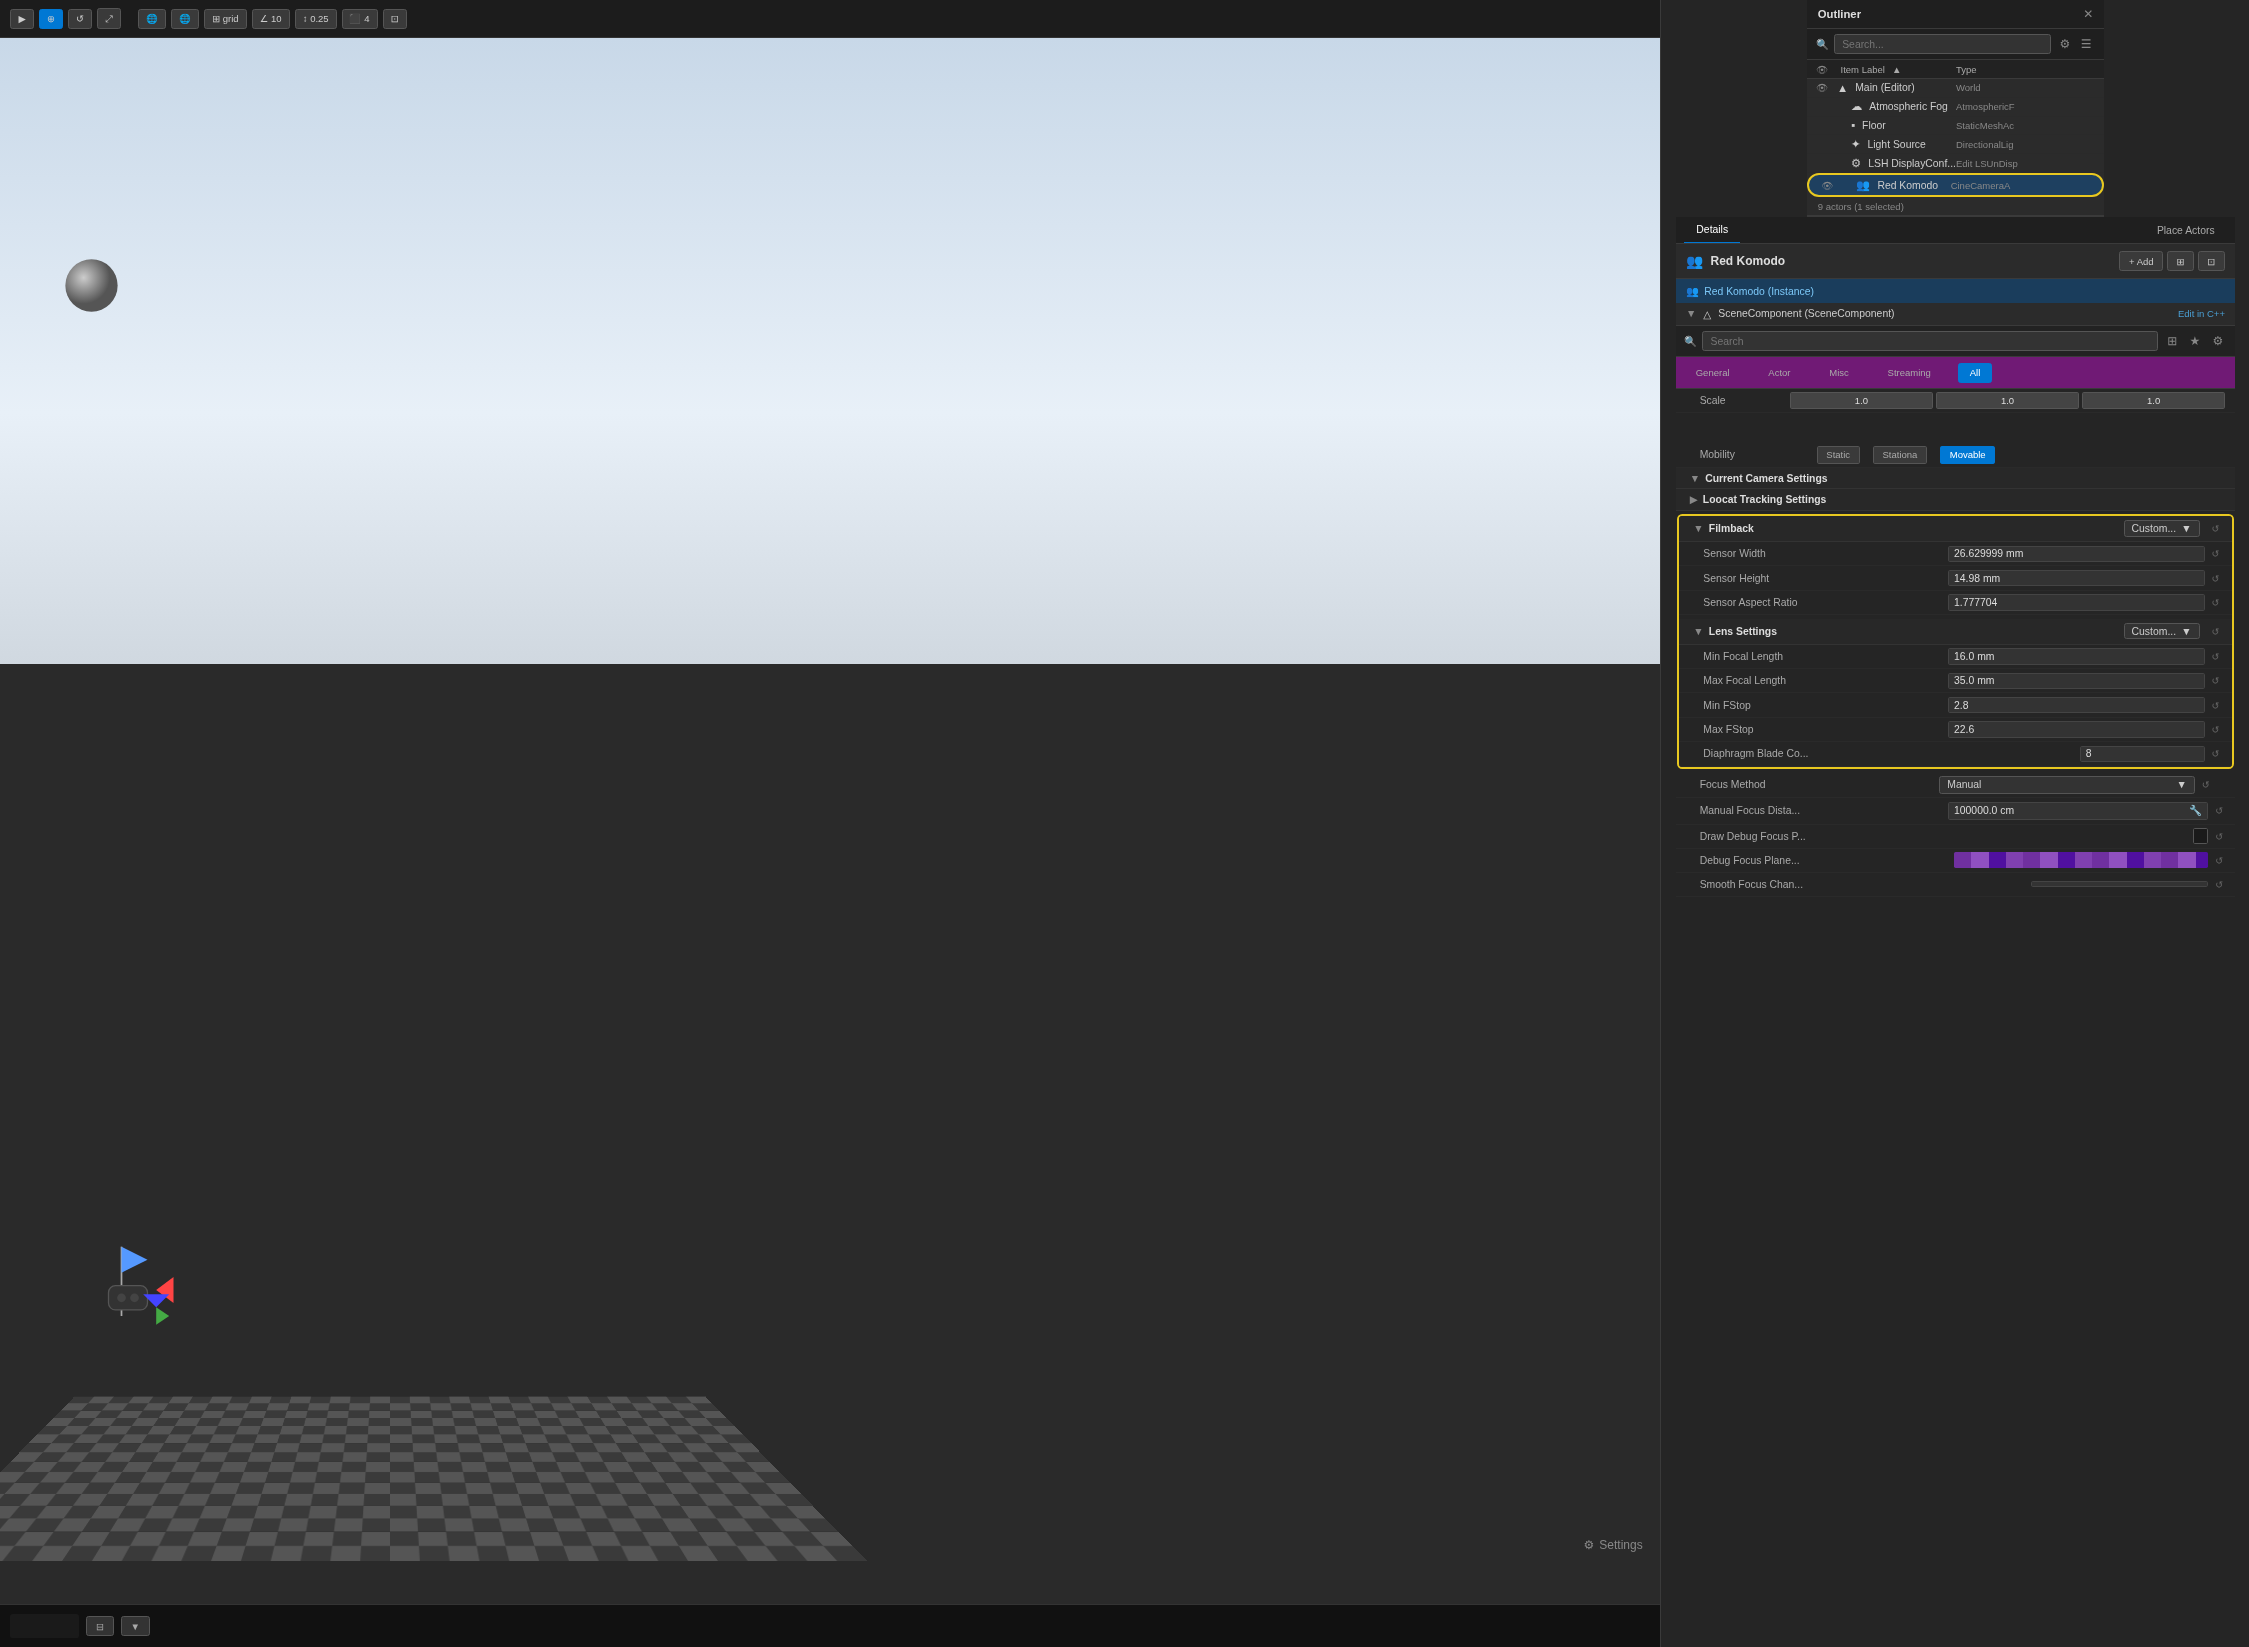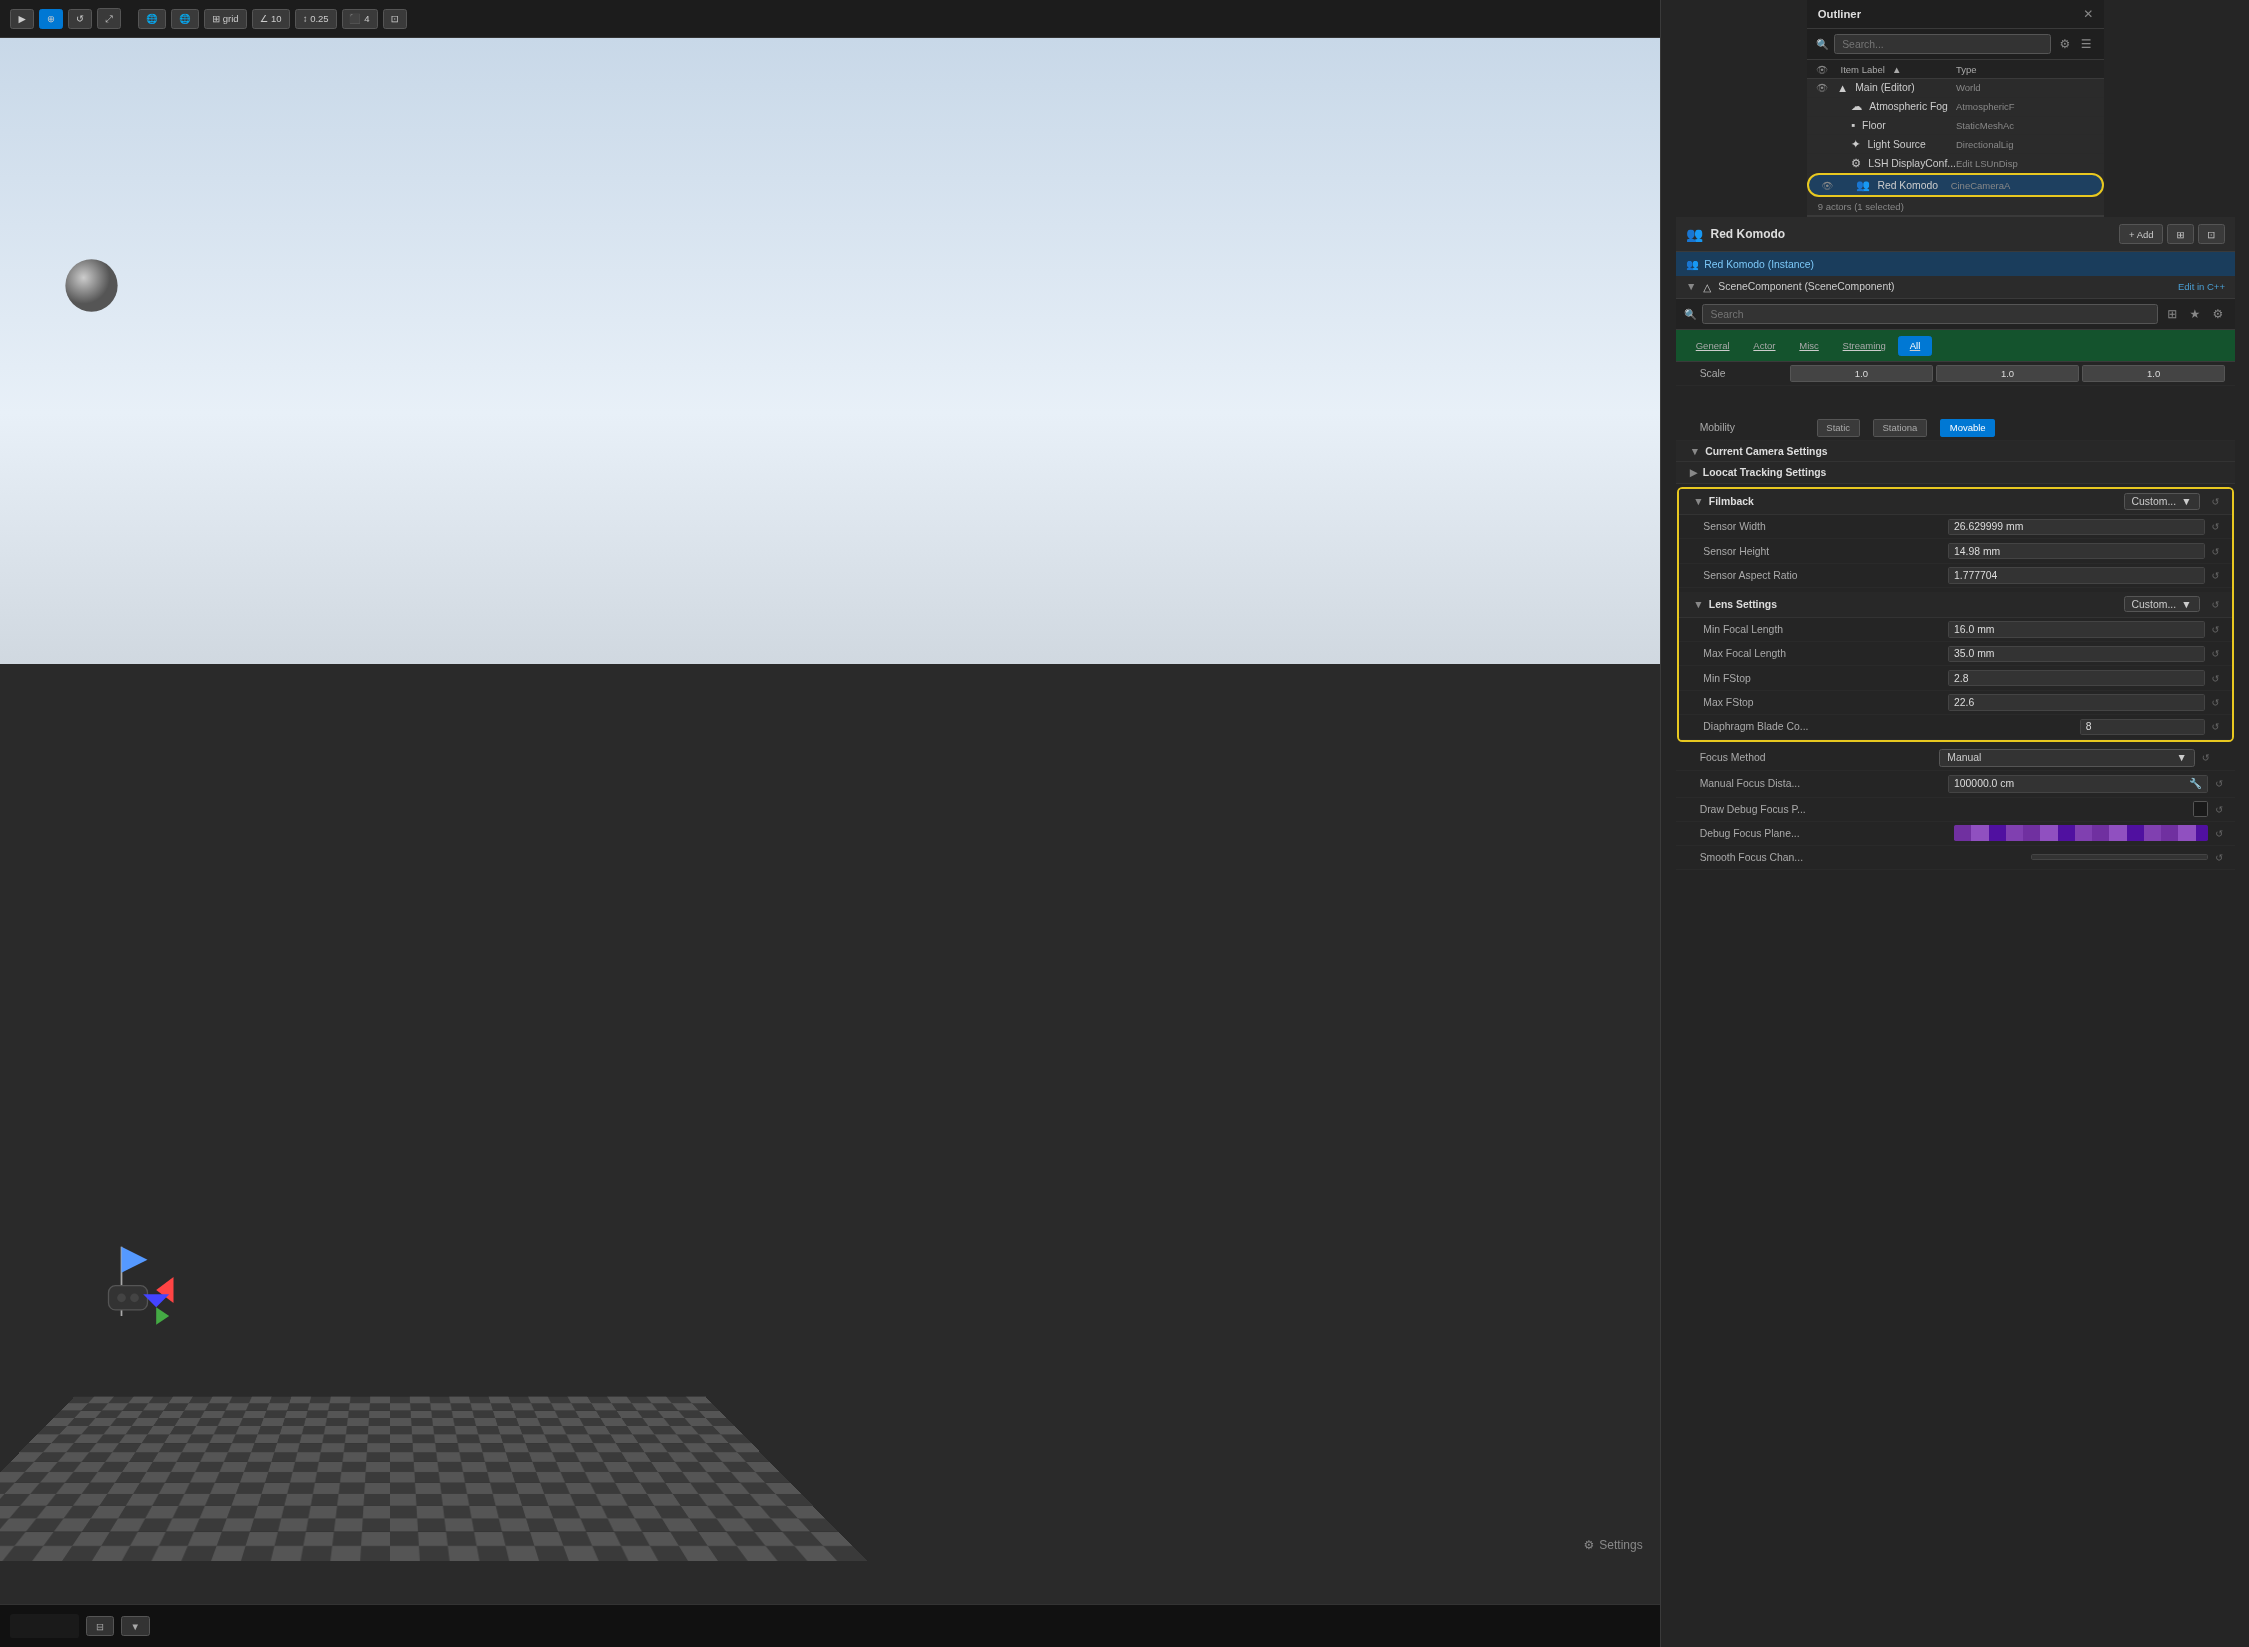--- a/index.html
+++ b/index.html
@@ -307,25 +307,24 @@
       display: flex;
       align-items: center;
       padding: 5.2px 8.7px;
       gap: 5.2px;
       background: #222;
       border-bottom: 0.9px solid #3a3a3a;
     }
 
     .filter-tabs {
       display: flex;
-      gap: 1px;
+      gap: 16px;
       padding: 5.2px 8.7px;
-      background: #14532d;
+      background: #701a75;
       border-bottom: 0.9px solid #3a3a3a;
-      text-decoration: underline;
     }
 
     .filter-tab {
       padding: 3.5px 10.4px;
       border-radius: 2.6px;
       font-size: 9.5px;
       color: #aaa;
       cursor: pointer;
       border: 0.9px solid transparent;
     }
@@ -683,20 +682,24 @@
         <span>Red Komodo</span>
       </div>
       <div class="row-type">CineCameraA</div>
     </div>
 
     <div class="actor-count">9 actors (1 selected)</div>
   </div>
 
   <div class="details-panel">
 
+    <div class="details-tabs-bar">
+      <div class="details-tab active">Details</div>
+      <div class="place-actors-tab">Place Actors</div>
+    </div>
 
     <div class="details-actor-header">
       <span style="color:#5599ff; font-size:14px;">👥</span>
       <span class="actor-name">Red Komodo</span>
       <div class="action-btns">
         <button class="action-btn">+ Add</button>
         <button class="action-btn">⊞</button>
         <button class="action-btn">⊡</button>
       </div>
     </div>

